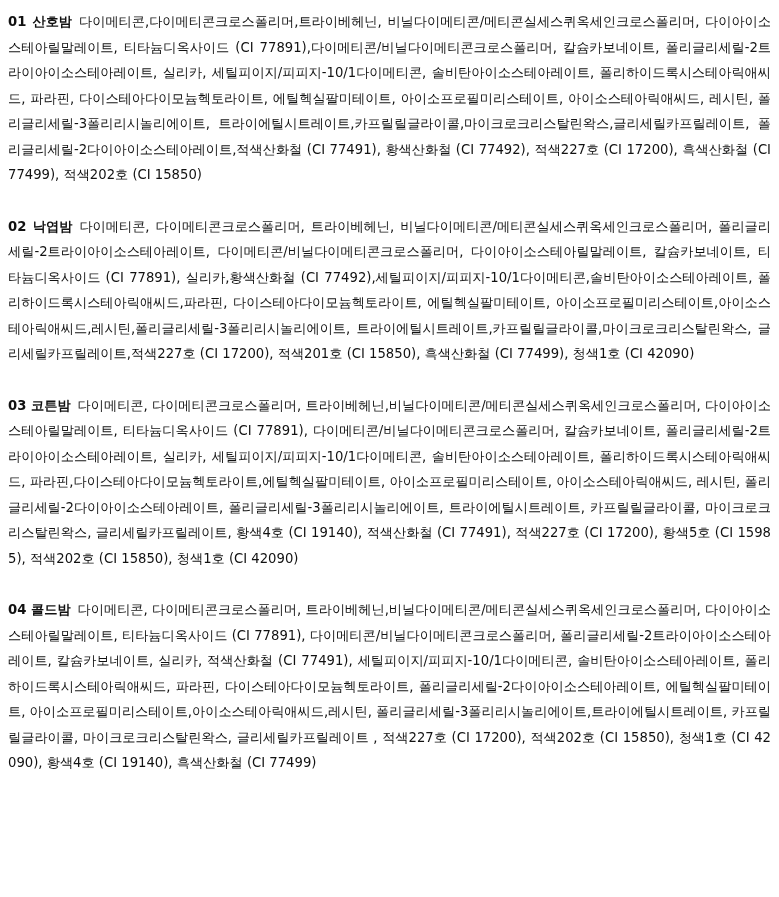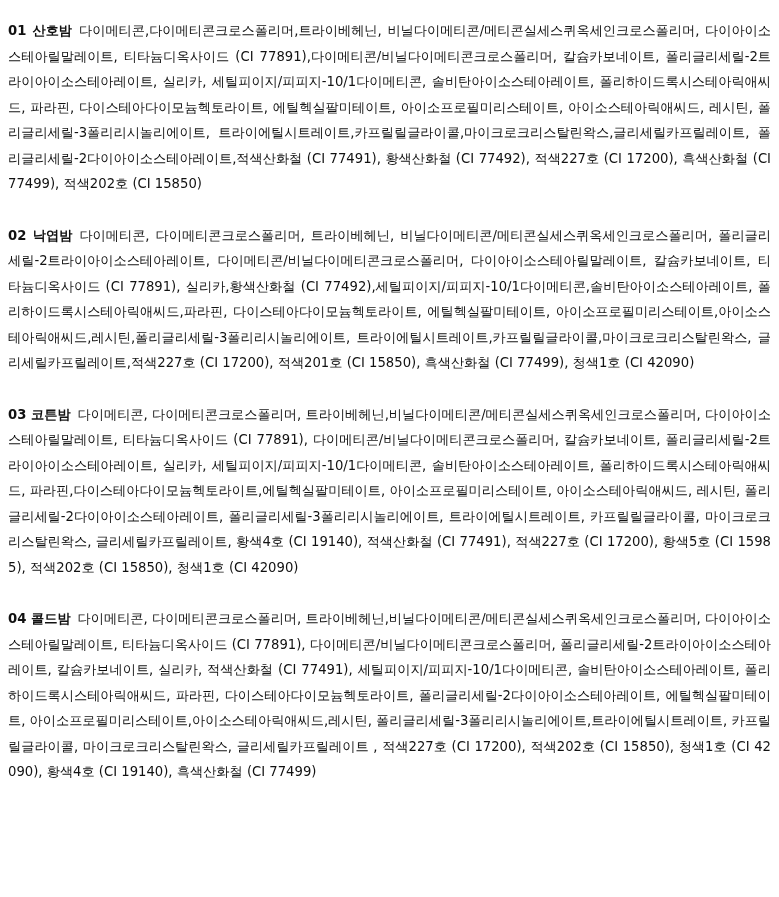--- a/index.html
+++ b/index.html
@@ -11,21 +11,21 @@
     width: 779px;
     height: 897px;
     font-family: "DejaVu Sans", "Liberation Sans", sans-serif;
     color: #111111;
     -webkit-font-smoothing: antialiased;
   }
   .page {
     width: 779px;
     height: 897px;
     box-sizing: border-box;
-    padding: 18px 8px 0 8px;
+    padding: 9px 8px 0 8px;
     overflow: hidden;
   }
   .ingredient-block {
     margin: 0 0 26px 0;
   }
   .ingredient-block:last-child {
     margin-bottom: 17px;
   }
   .block-text {
     font-size: 13.2px;

